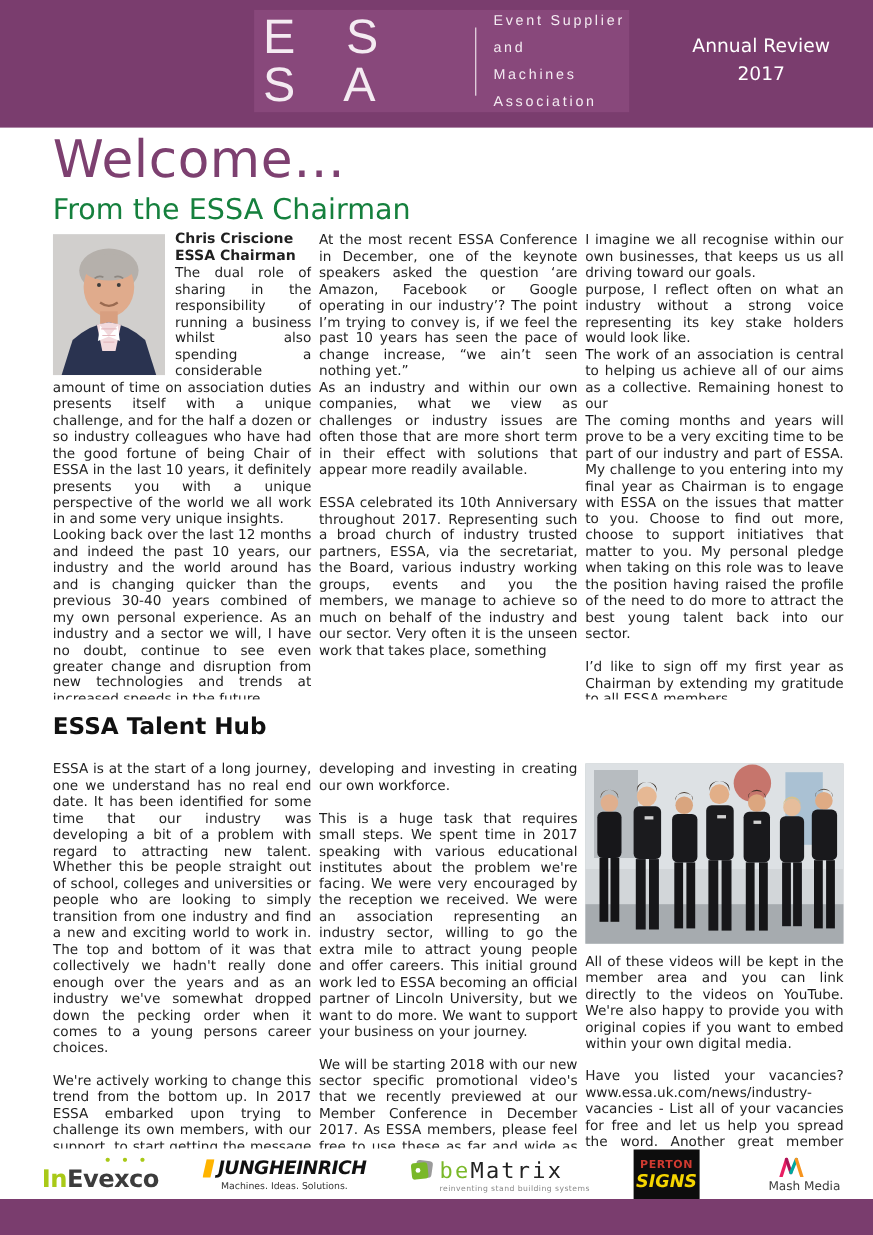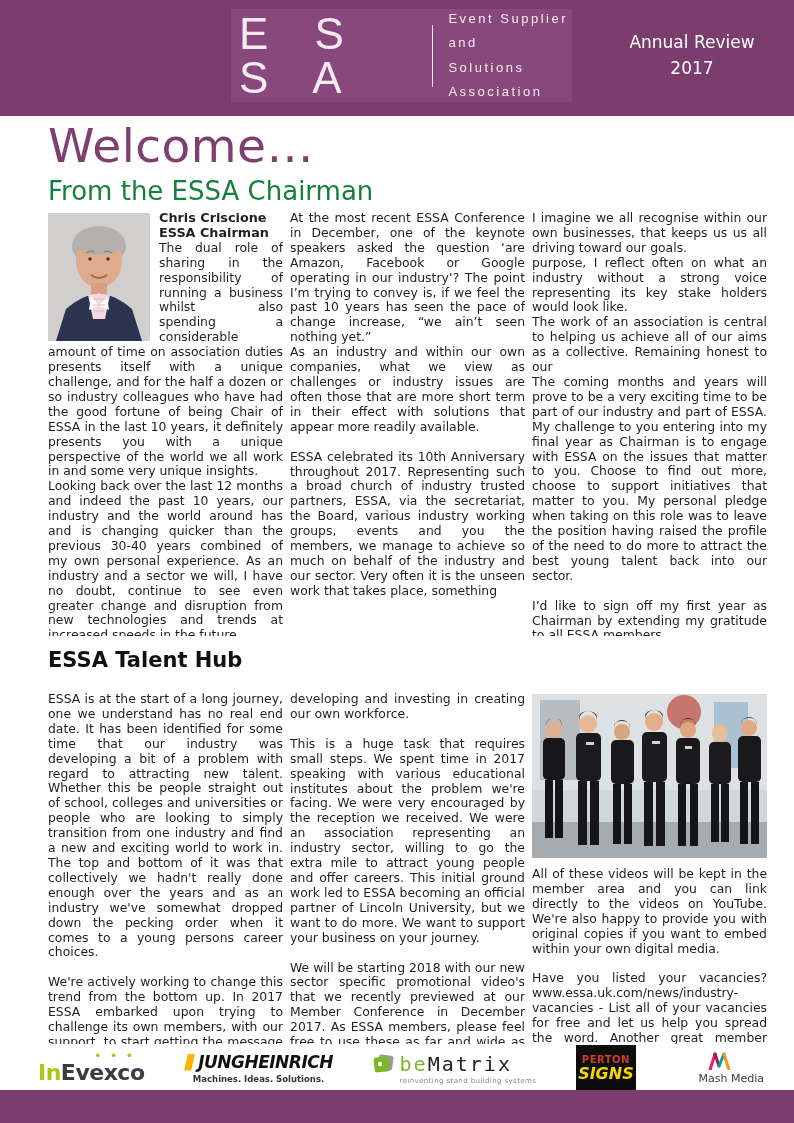--- a/index.html
+++ b/index.html
@@ -47,21 +47,21 @@
 
   .inevexco { position:relative; padding-top:8px; }
   .inevexco .dots { position:absolute; top:0; left:56px; letter-spacing:2px; color:#a9c918; font-size:13px; line-height:8px; }
   .inevexco .wordmark { font-size:22px; font-weight:700; letter-spacing:-0.5px; }
   .inevexco .in { color:#a9c918;text-align:center; }
   .inevexco .rest { color:#3c3c3c; }
 
   .jungheinrich .row { display:flex; align-items:center; gap:3px; }
   .jh-mark { width:11px; height:17px; background:#ffb400; clip-path:polygon(35% 0,100% 0,65% 100%,0 100%); }
   .jungheinrich .name { font-size:17px; font-weight:700; font-style:italic; color:#111111; letter-spacing:-0.5px; }
-  .jungheinrich .tag { font-size:8.5px; font-weight:700; color:#333333; margin-top:2px; }
+  .jungheinrich .tag { font-size:8.5px; font-weight:400; color:#333333; margin-top:2px; }
 
   .bematrix { flex-direction:row; gap:5px; align-items:flex-start; }
   .bematrix .texts { display:flex; flex-direction:column; }
   .bematrix .name { font-family:"DejaVu Sans Mono","Liberation Mono",monospace; font-size:20px; letter-spacing:2px; }
   .bematrix .be { color:#7ab829; }
   .bematrix .matrix { color:#222222; }
   .bematrix .tag { font-size:7px; color:#888888; margin-top:1px; letter-spacing:0.4px; }
 
   .exhibitors .row { display:flex; align-items:baseline; }
   .exhibitors .ex { color:#1e3a5f; font-size:19px; font-weight:700; letter-spacing:-0.5px; }
@@ -84,21 +84,21 @@
 <body>
 
 <div class="page">
 
   <div class="header-band">
     <div class="logo-box">
       <span class="logo-essa">E S S A</span>
       <span class="logo-divider"></span>
       <span class="logo-tagline">
         <span>Event Supplier and</span><br>
-        <span>Solutions Association</span>
+        <span>Machines Association</span>
       </span>
     </div>
     <div class="annual-review">
       <span>Annual Review</span><br>
       <span>2017</span>
     </div>
   </div>
 
   <div class="welcome-title">Welcome…</div>
   <div class="welcome-subtitle">From the ESSA Chairman</div>

